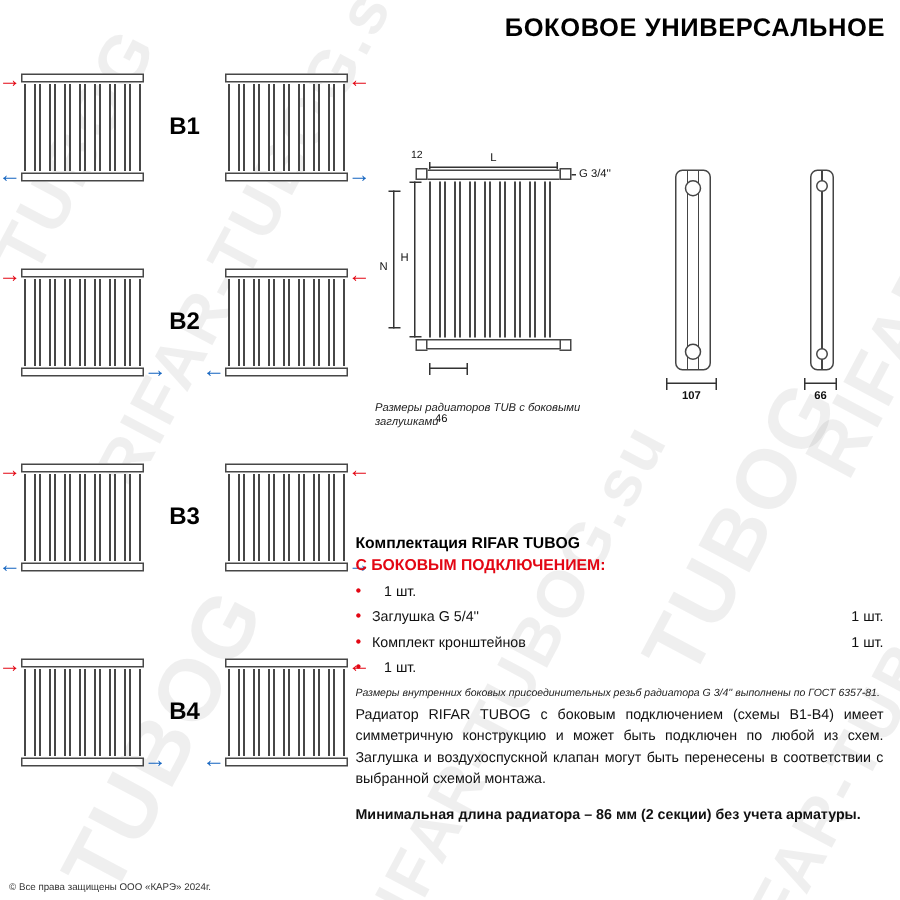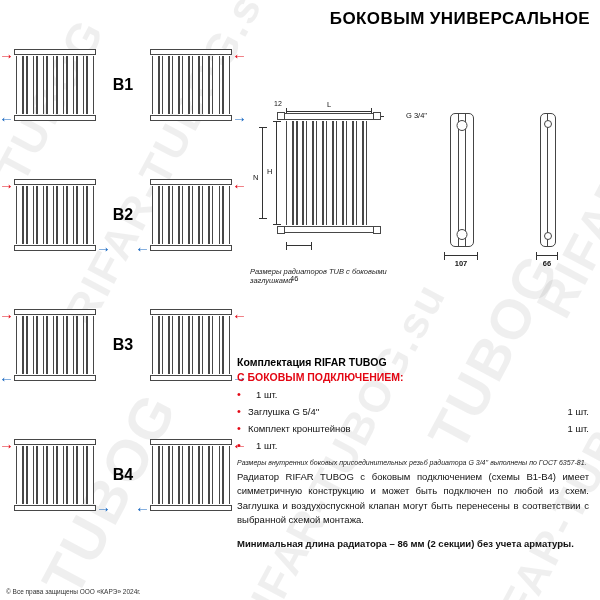--- a/index.html
+++ b/index.html
@@ -55,21 +55,21 @@
   .dim-y{position:absolute;width:0;border-left:1px solid #333;}
   .dim-y::before,.dim-y::after{content:"";position:absolute;left:-4px;width:8px;height:1px;background:#333;}
   .dim-y::before{top:0;} .dim-y::after{bottom:0;}
   .dim-label{position:absolute;font-size:7.5px;color:#111;white-space:nowrap;}
 
   .dx-L{left:36px;top:16px;width:86px;}
   .dl-L{left:36px;top:5px;width:86px;text-align:center;}
   .dl-12{left:24px;top:5px;font-size:7px;}
   .leader-G{left:124px;top:21px;width:10px;}
   .leader-G{position:absolute;border-top:1px solid #333;height:0;}
-  .dl-G{left:136px;top:16px;margin-left:20px;}
+  .dl-G{left:136px;top:16px;}
   .dy-H{left:26px;top:26px;height:104px;}
   .dl-H{left:17px;top:72px;}
   .dy-N{left:12px;top:32px;height:92px;}
   .dl-N{left:3px;top:78px;}
   .dx-46{left:36px;top:150px;width:26px;}
   .dl-46{left:40px;top:155px;margin-top:24px;}
   .caption{position:absolute;left:0px;top:172px;width:180px;font-size:7.5px;font-style:italic;color:#222;}
 
   
   .sideviews{position:absolute;left:440px;top:105px;width:150px;height:170px;font-weight:bold;}
@@ -118,21 +118,21 @@
     <span class="wm wm1">TUBOG</span>
     <span class="wm wm2">RIFAR-TUBOG.su</span>
     <span class="wm wm3">RIFAR-TUBOG.su</span>
     <span class="wm wm4">TUBOG</span>
     <span class="wm wm5">RIFAR-TUBOG.su</span>
     <span class="wm wm6">RIFAR</span>
     <span class="wm wm7">TUBOG</span>
   </div>
 
   <header class="title">
-    <div>БОКОВЫМ УНИВЕРСАЛЬНОЕ</div>
+    <div>БОКОВОЕ УНИВЕРСАЛЬНОЕ</div>
   </header>
 
   <div class="scheme-row" style="top:48px">
     <div class="rad-wrap">
       <span class="arr tl" style="color: rgb(227, 6, 19);">→</span>
       <span class="arr bl" style="color: rgb(21, 101, 192);">←</span>
       <div class="radiator"></div>
     </div>
     <div class="scheme-label">В1</div>
     <div class="rad-wrap">

